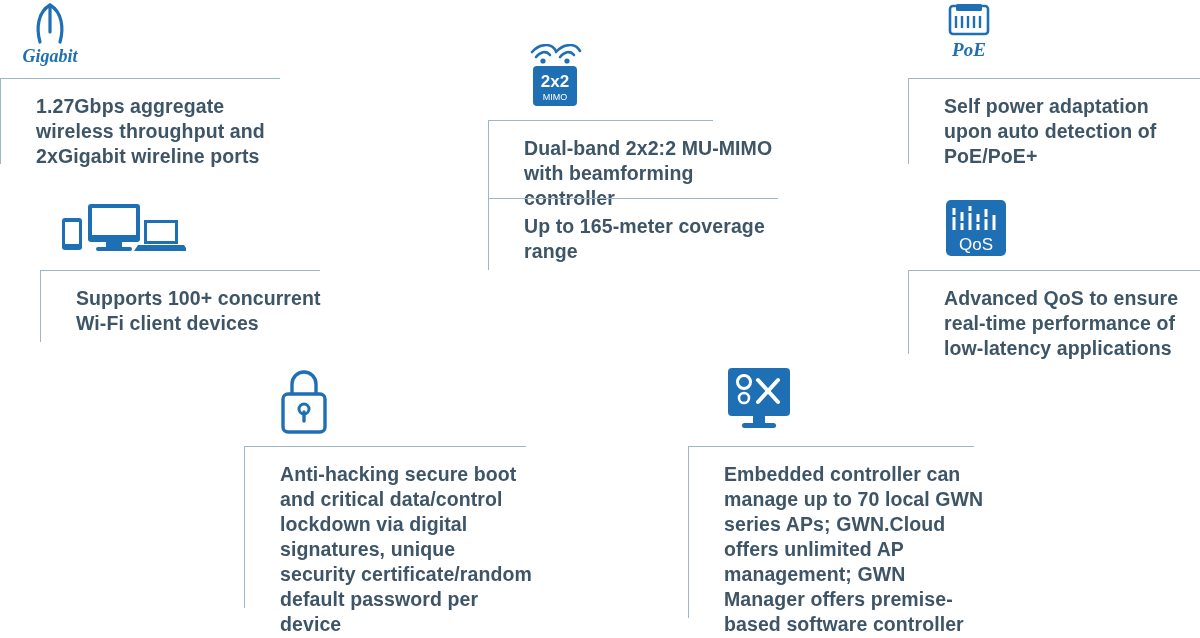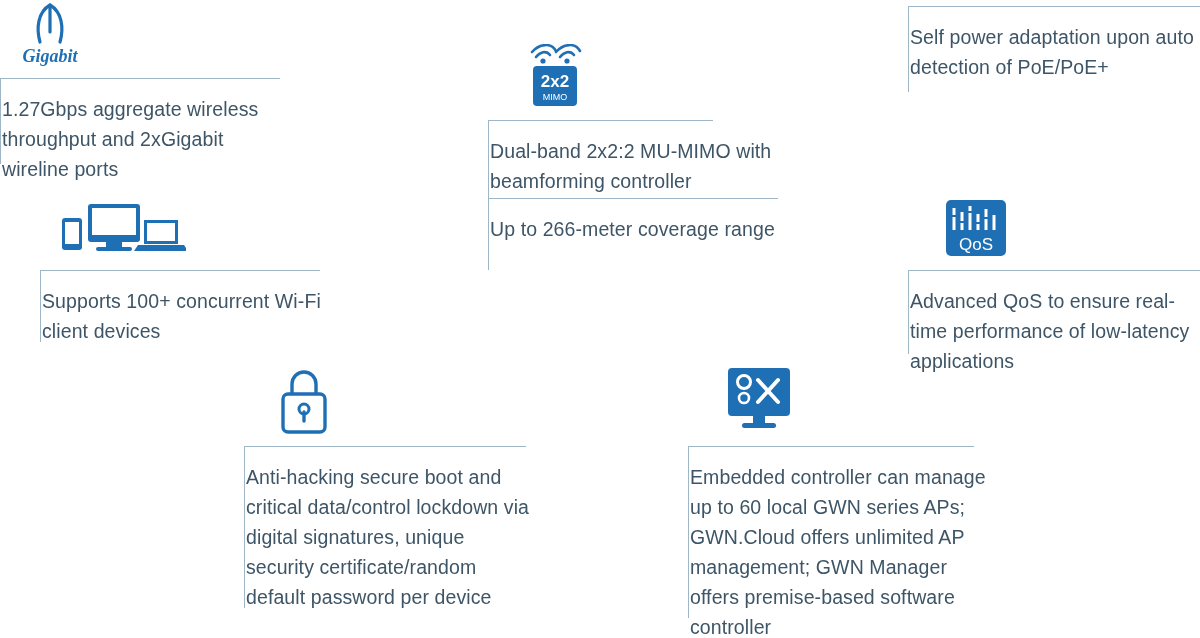--- a/index.html
+++ b/index.html
@@ -42,27 +42,27 @@
   }
   .vline {
     position: absolute;
     left: 0;
     top: 6px;
     width: 1px;
     background: #9fb6c6;
   }
   .feat-text {
     position: relative;
-    padding-left: 2px;
+    padding-left: 36px;
     padding-top: 8px;
     color: #3d5566;
     font-size: 19.5px;
-    line-height: 30px;
+    line-height: 25px;
     font-family: "Liberation Sans", sans-serif;
-    font-weight: 400;
+    font-weight: 700;
     letter-spacing: 0.1px;
   }
 </style>
 </head>
 <body>
 
 <div id="board">
 
   <div class="feature" style="left:0px; top:0px; width:290px;">
     <div class="icon-wrap nudge-left">
@@ -102,20 +102,36 @@
       </span>
     </div>
     <div class="divider-row">
       <div class="hline" style="width:225px;"></div>
       <div class="vline" style="height:86px;"></div>
     </div>
     <div class="feat-text">Dual-band 2x2:2 MU-MIMO with beamforming controller</div>
   </div>
 
   <div class="feature" style="left:908px; top:0px; width:292px;">
+    <div class="icon-wrap">
+      <span>
+        <svg width="76" height="66" viewBox="0 0 76 66">
+          <rect x="24" y="4" width="38" height="28" rx="3" fill="none" stroke="#1f6fb4" stroke-width="2.6"></rect>
+          <rect x="30" y="2" width="26" height="7" rx="1.5" fill="#1f6fb4"></rect>
+          <g stroke="#1f6fb4" stroke-width="2.4">
+            <path d="M30 14 L30 26"></path>
+            <path d="M36 14 L36 26"></path>
+            <path d="M42 14 L42 26"></path>
+            <path d="M48 14 L48 26"></path>
+            <path d="M54 14 L54 26"></path>
+          </g>
+          <text x="43" y="54" text-anchor="middle" fill="#1f6fb4" font-family="'Liberation Serif', serif" font-size="19" font-style="italic" font-weight="bold">PoE</text>
+        </svg>
+      </span>
+    </div>
     <div class="divider-row">
       <div class="hline" style="width:292px;"></div>
       <div class="vline" style="height:86px;"></div>
     </div>
     <div class="feat-text">Self power adaptation upon auto detection of PoE/PoE+</div>
   </div>
 
   <div class="feature" style="left:0px; top:192px; width:290px;margin-left:40px;">
     <div class="icon-wrap nudge-left">
       <span>
@@ -140,21 +156,21 @@
       <div class="vline" style="height:72px;"></div>
     </div>
     <div class="feat-text">Supports 100+ concurrent Wi-Fi client devices</div>
   </div>
 
   <div class="feature" style="left:488px; top:192px; width:290px;">
     <div class="divider-row">
       <div class="hline" style="width:290px;"></div>
       <div class="vline" style="height:72px;"></div>
     </div>
-    <div class="feat-text">Up to 266-meter coverage range</div>
+    <div class="feat-text">Up to 165-meter coverage range</div>
   </div>
 
   <div class="feature" style="left:244px; top:368px; width:290px;">
     <div class="icon-wrap">
       <span>
         <svg width="80" height="72" viewBox="0 0 80 72">
           <path d="M30 30 L30 20 A12 12 0 0 1 54 20 L54 30" fill="none" stroke="#1f6fb4" stroke-width="3.4"></path>
           <rect x="21" y="30" width="42" height="38" rx="5" fill="none" stroke="#1f6fb4" stroke-width="3.4"></rect>
           <circle cx="42" cy="45" r="5" fill="none" stroke="#1f6fb4" stroke-width="3"></circle>
           <path d="M42 48 L42 57" stroke="#1f6fb4" stroke-width="3.4" stroke-linecap="round"></path>
@@ -214,16 +230,16 @@
             <path d="M52 38 L72 16"></path>
             <path d="M52 16 L72 38"></path>
           </g>
         </svg>
       </span>
     </div>
     <div class="divider-row">
       <div class="hline" style="width:286px;"></div>
       <div class="vline" style="height:172px;"></div>
     </div>
-    <div class="feat-text">Embedded controller can manage up to 60 local GWN series APs; GWN.Cloud offers unlimited AP management; GWN Manager offers premise-based software controller</div>
+    <div class="feat-text">Embedded controller can manage up to 70 local GWN series APs; GWN.Cloud offers unlimited AP management; GWN Manager offers premise-based software controller</div>
   </div>
 
 </div>
 
 </body></html>

